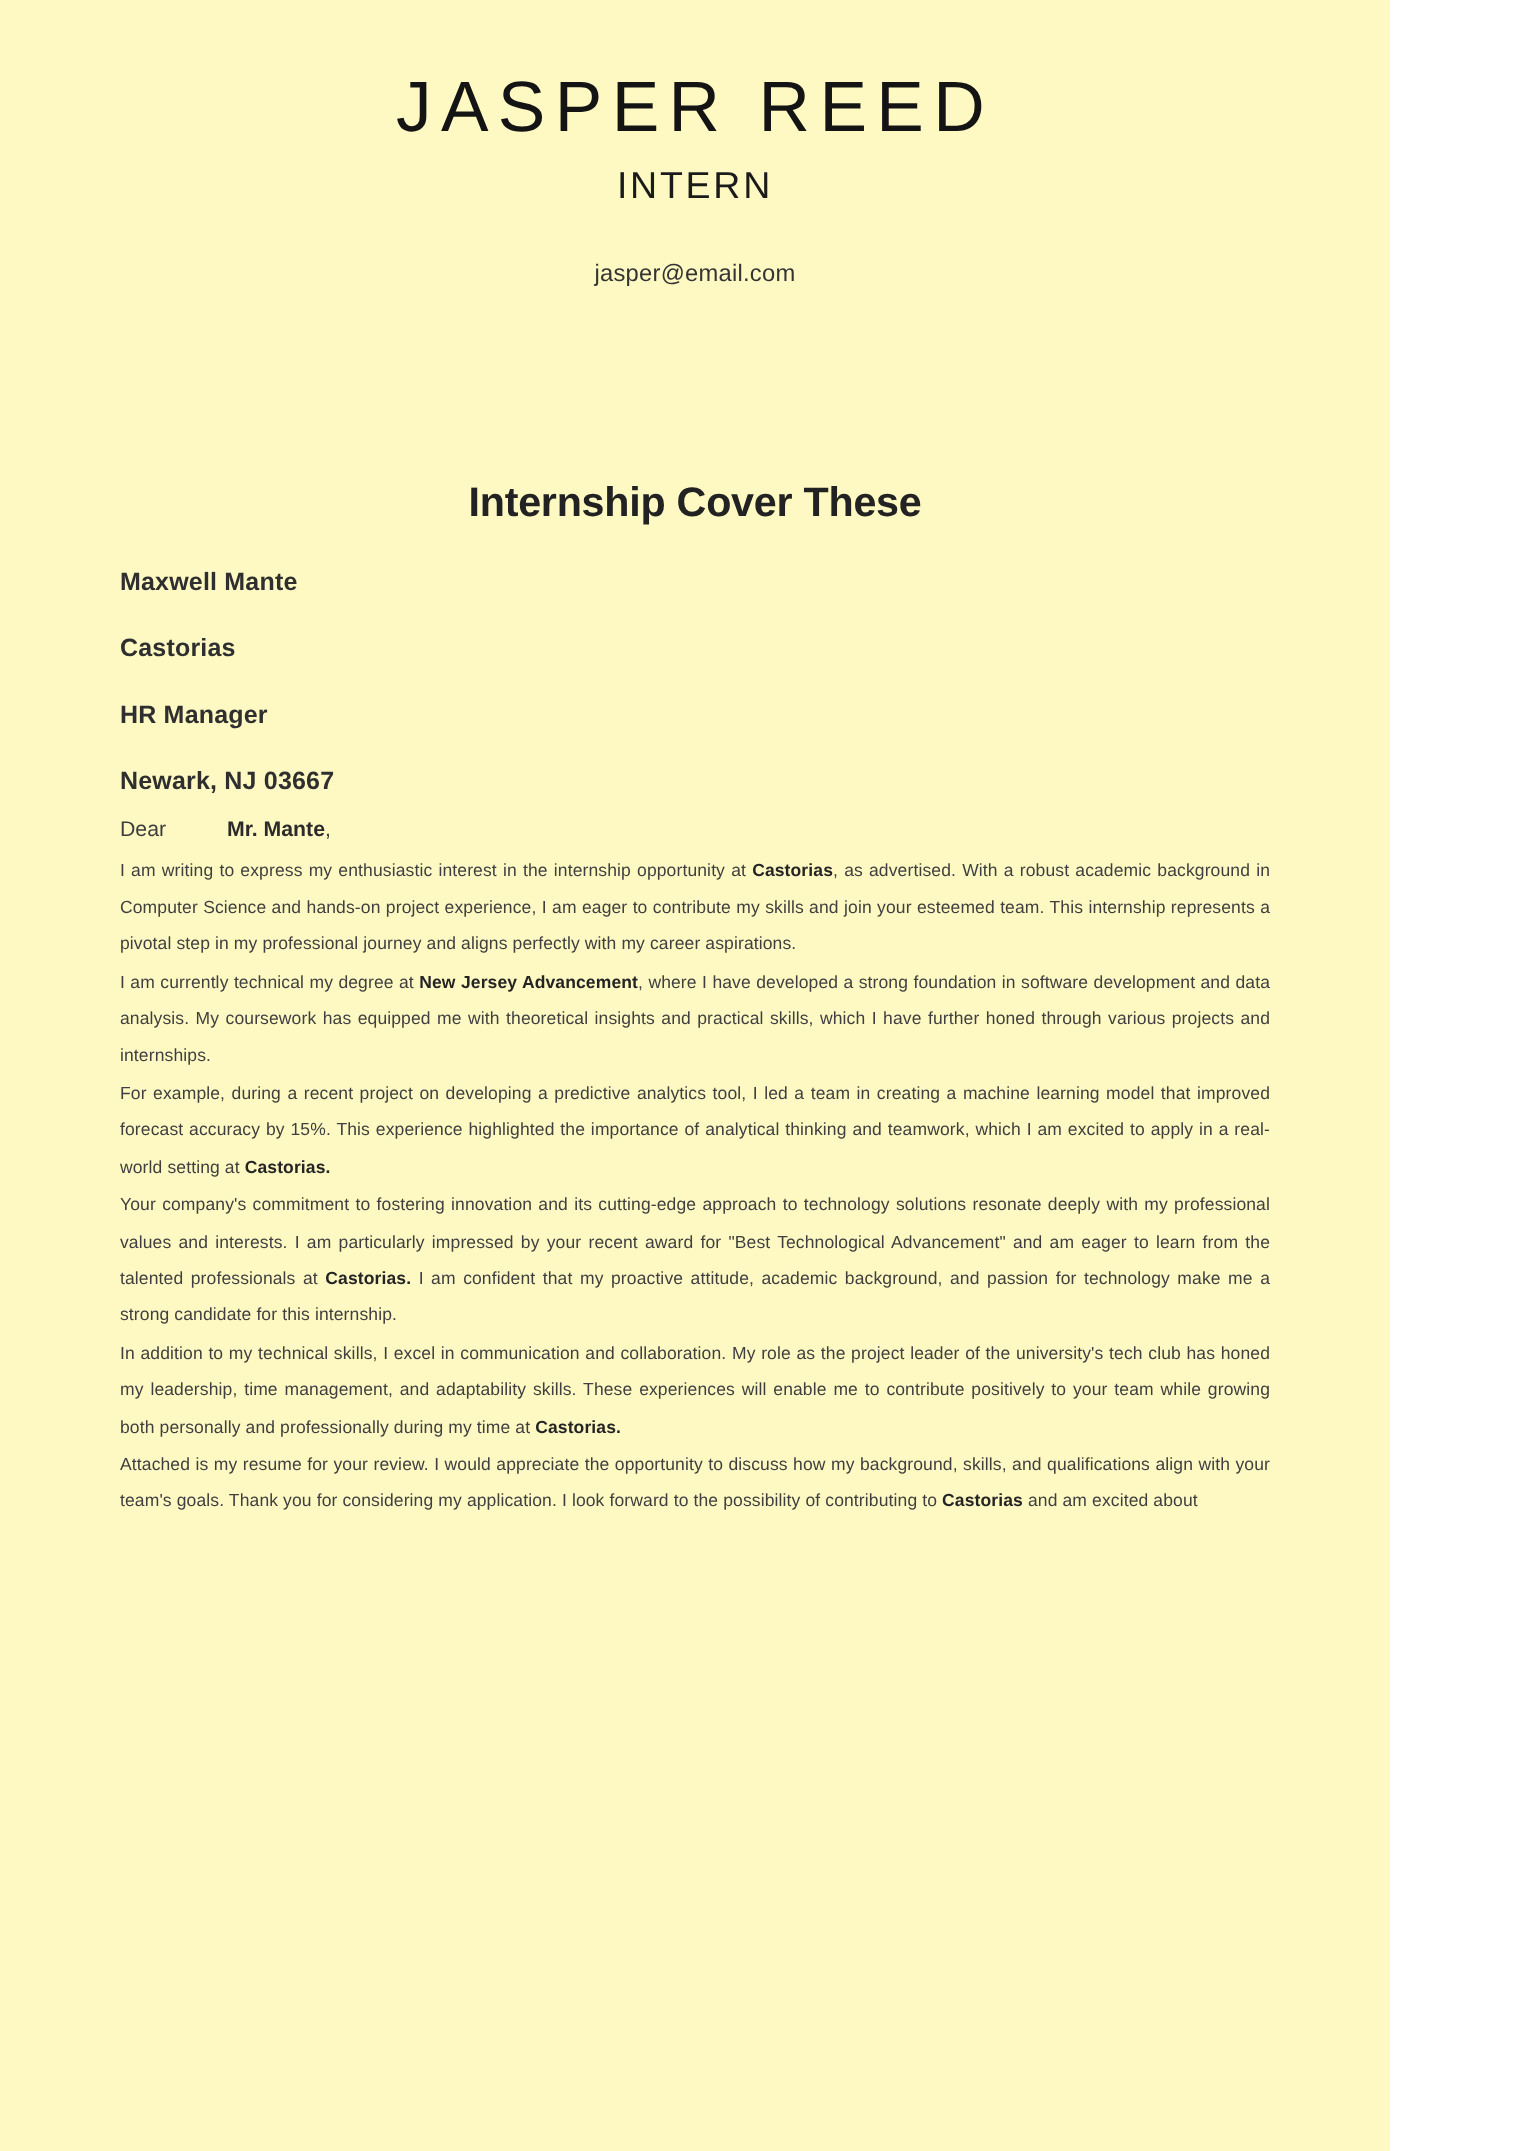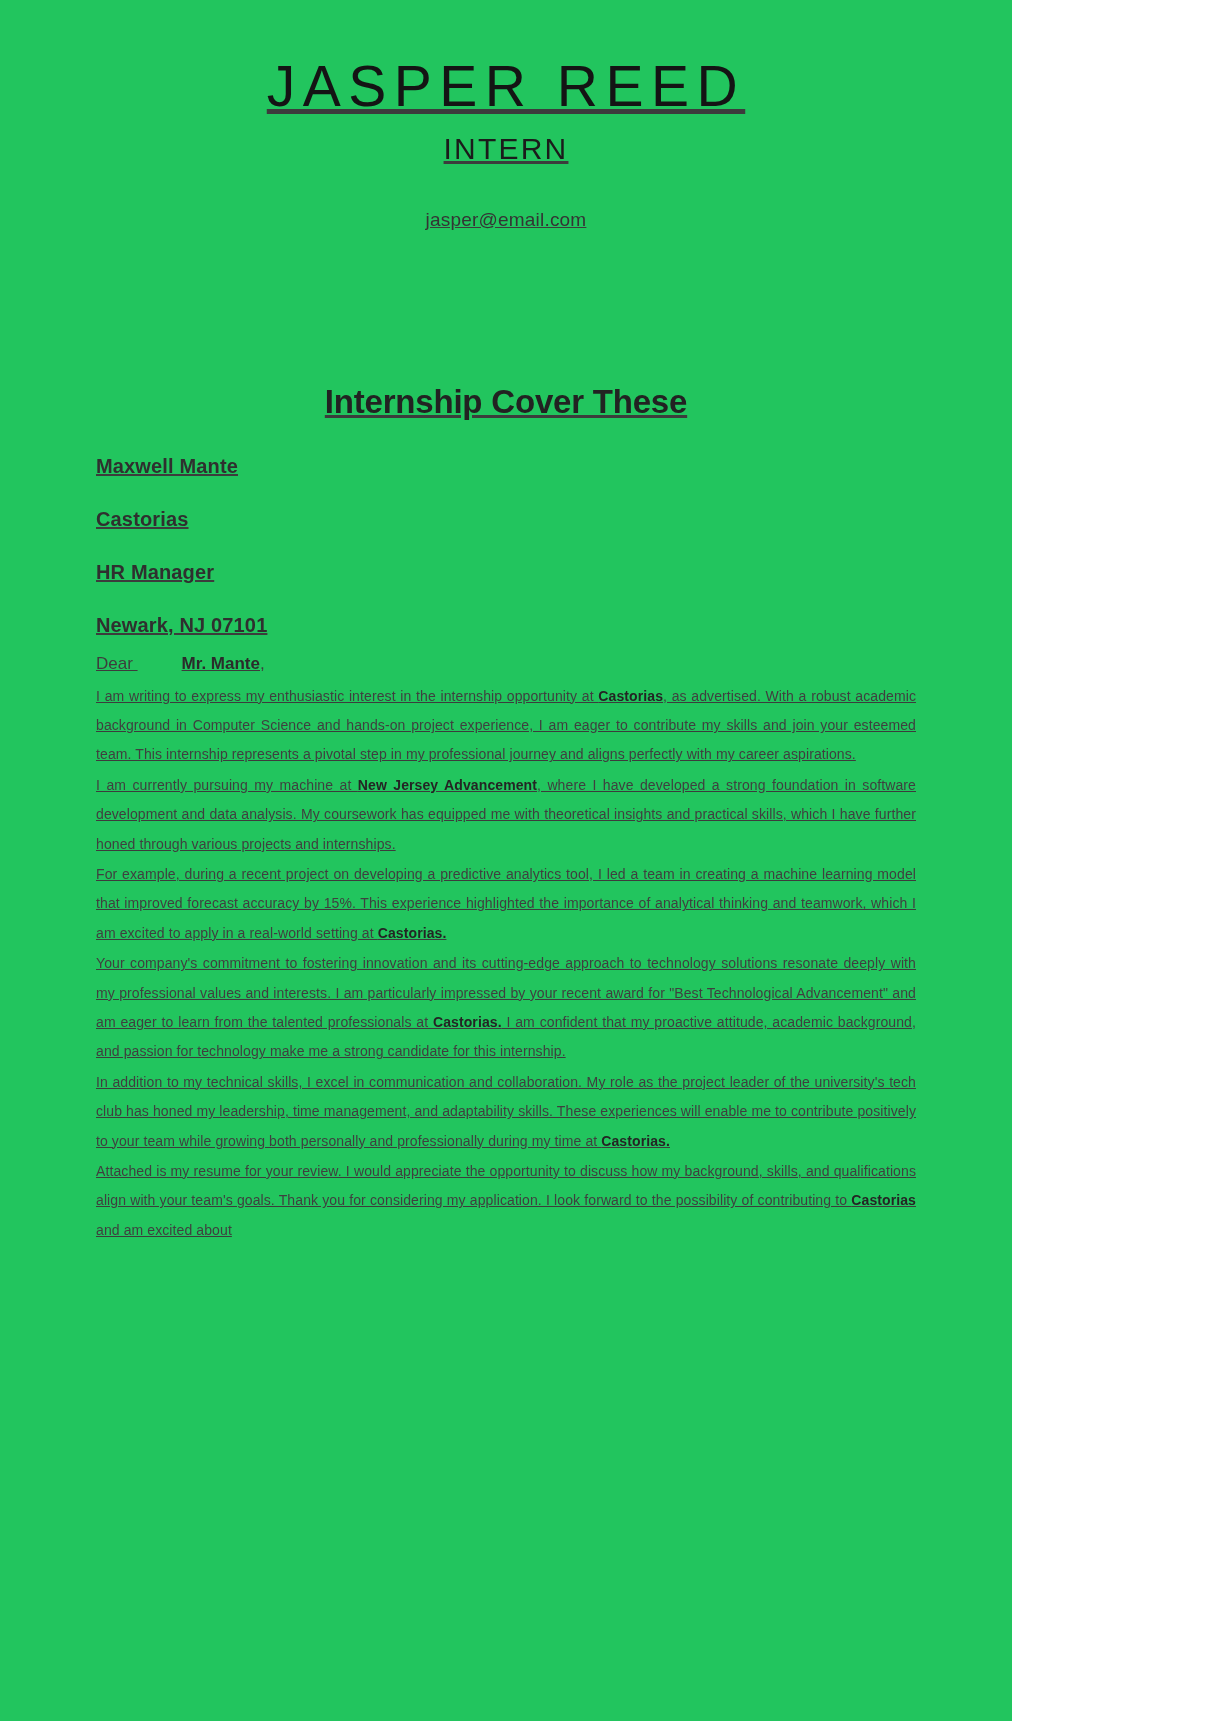--- a/index.html
+++ b/index.html
@@ -10,26 +10,25 @@
   body {
     width: 1220px;
     height: 1721px;
     overflow: hidden;
     font-family: "Liberation Sans", sans-serif;
     color: #3c3c3c;
     -webkit-font-smoothing: antialiased;
   }
   .page {
     position: relative;
-    width: 1012px;
+    width: 1112px;
     height: 1721px;
-    background: #22c55e;
+    background: #fef9c3;
     overflow: hidden;
     box-sizing: border-box;
-    text-decoration: underline;
   }
 
   
   .header {
     padding-top: 56px;
     text-align: center;
   }
   .name {
     font-size: 57px;
     font-weight: 300;
@@ -128,28 +127,28 @@
   </div>
 
   <h2 class="doc-title">Internship Cover These</h2>
 
   <div class="letter">
 
     <div class="recipient">
       <div class="recipient-line">Maxwell Mante</div>
       <div class="recipient-line">Castorias</div>
       <div class="recipient-line">HR Manager</div>
-      <div class="recipient-line">Newark, NJ 07101</div>
+      <div class="recipient-line">Newark, NJ 03667</div>
     </div>
 
     <p class="salutation"><span>Dear </span><b>Mr. Mante</b><span>,</span></p>
 
     <p class="para"><span>I am writing to express my enthusiastic interest in the internship opportunity at </span><b>Castorias</b><span>, as advertised. With a robust academic background in Computer Science and hands-on project experience, I am eager to contribute my skills and join your esteemed team. This internship represents a pivotal step in my professional journey and aligns perfectly with my career aspirations.</span></p>
 
-    <p class="para"><span>I am currently pursuing my machine at </span><b>New Jersey Advancement</b><span>, where I have developed a strong foundation in software development and data analysis. My coursework has equipped me with theoretical insights and practical skills, which I have further honed through various projects and internships.</span></p>
+    <p class="para"><span>I am currently technical my degree at </span><b>New Jersey Advancement</b><span>, where I have developed a strong foundation in software development and data analysis. My coursework has equipped me with theoretical insights and practical skills, which I have further honed through various projects and internships.</span></p>
 
     <p class="para"><span>For example, during a recent project on developing a predictive analytics tool, I led a team in creating a machine learning model that improved forecast accuracy by 15%. This experience highlighted the importance of analytical thinking and teamwork, which I am excited to apply in a real-world setting at </span><b>Castorias.</b><span></span></p>
 
     <p class="para"><span>Your company's commitment to fostering innovation and its cutting-edge approach to technology solutions resonate deeply with my professional values and interests. I am particularly impressed by your recent award for "Best Technological Advancement" and am eager to learn from the talented professionals at </span><b>Castorias.</b><span> I am confident that my proactive attitude, academic background, and passion for technology make me a strong candidate for this internship.</span></p>
 
     <p class="para"><span>In addition to my technical skills, I excel in communication and collaboration. My role as the project leader of the university's tech club has honed my leadership, time management, and adaptability skills. These experiences will enable me to contribute positively to your team while growing both personally and professionally during my time at </span><b>Castorias.</b><span></span></p>
 
     <p class="para last"><span>Attached is my resume for your review. I would appreciate the opportunity to discuss how my background, skills, and qualifications align with your team's goals. Thank you for considering my application. I look forward to the possibility of contributing to </span><b>Castorias</b><span> and am excited about</span></p>
 
   </div>

